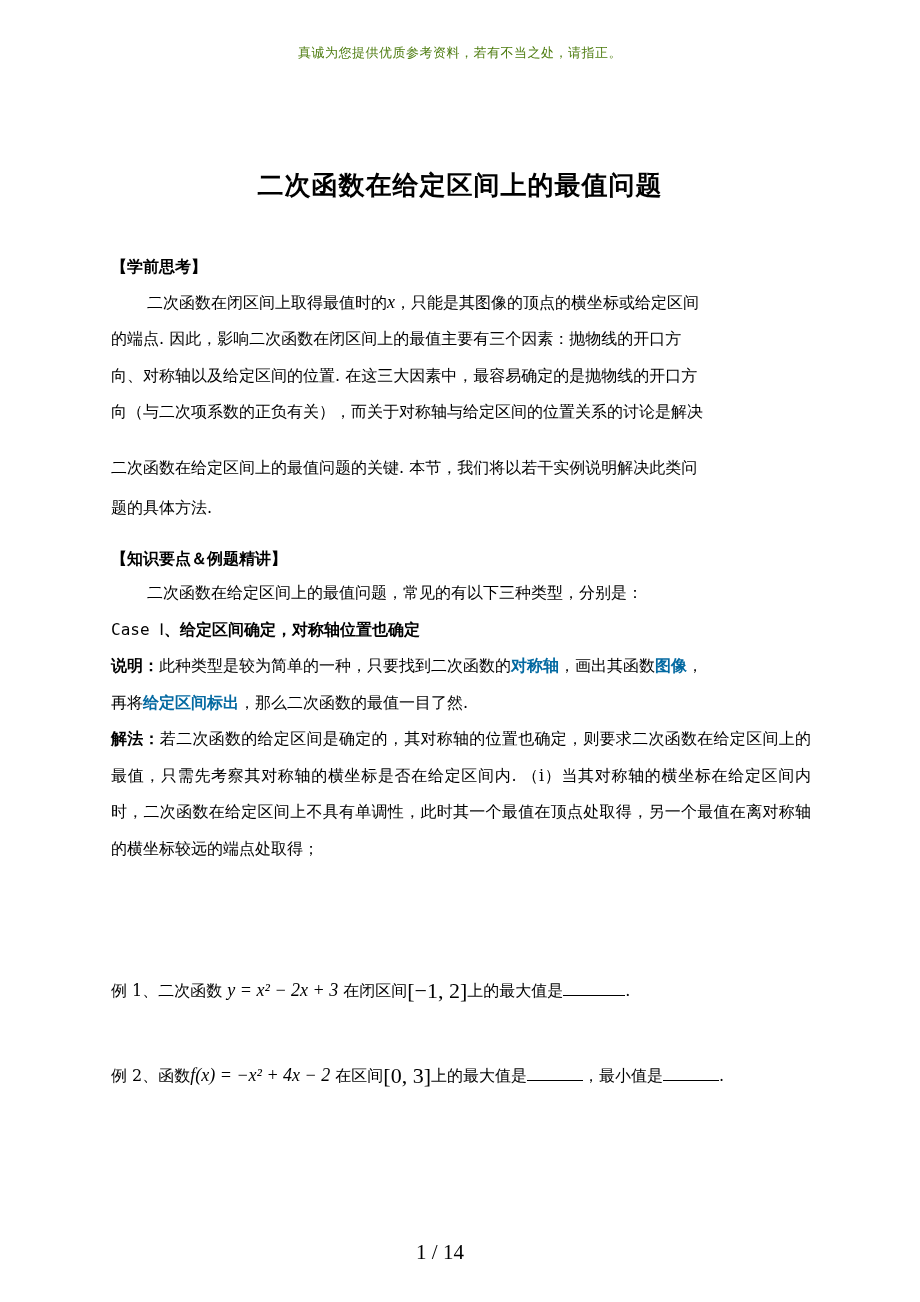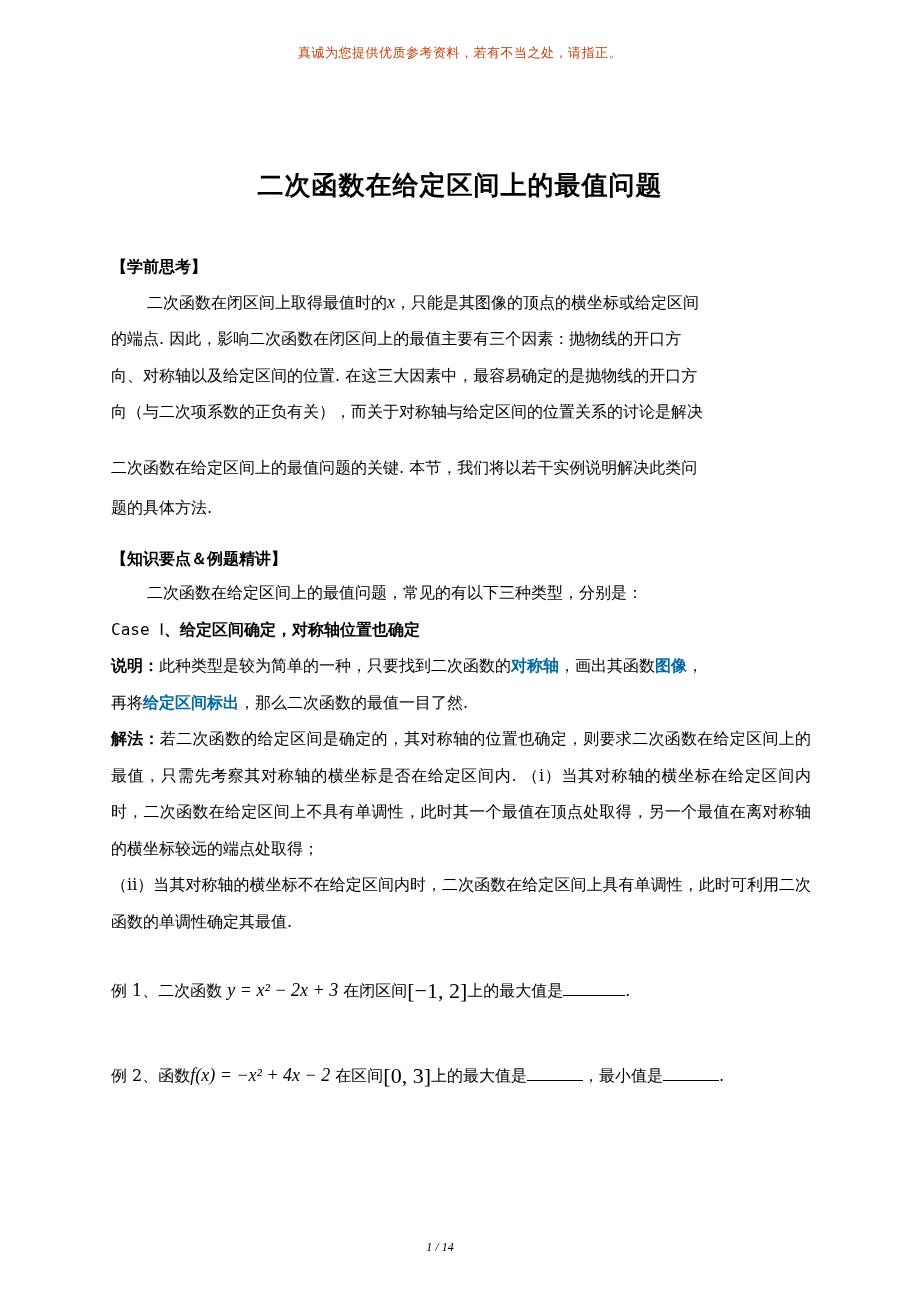--- a/index.html
+++ b/index.html
@@ -1,35 +1,35 @@
 <!DOCTYPE html>
 <html><head>
 <meta charset="utf-8">
 <style>
   html, body { margin: 0; padding: 0; background: #ffffff; }
   body { width: 920px; height: 1302px; position: relative; overflow: hidden;
          font-family: "DejaVu Serif", "Liberation Serif", serif; color: #000; }
   .watermark { position: absolute; top: 44px; left: 0; width: 920px; text-align: center;
-               font-size: 13px; color: #c2410c; letter-spacing: 0.5px; }
+               font-size: 13px; color: #4d7c0f; letter-spacing: 0.5px; }
   .title { position: absolute; top: 168px; left: 0; width: 920px; text-align: center;
            font-family: "DejaVu Sans", "Liberation Sans", sans-serif; font-weight: bold;
            font-size: 26px; letter-spacing: 1px; }
   .content { position: absolute; left: 111px; width: 700px; }
   .heading { font-family: "DejaVu Sans", "Liberation Sans", sans-serif; font-weight: bold; font-size: 16px; }
   .para { font-size: 16px; line-height: 36.5px; text-align: justify; }
   .indent { text-indent: 36px; }
   .bold { font-family: "DejaVu Sans", "Liberation Sans", sans-serif; font-weight: bold; }
   .red { color: #0369a1; font-family: "DejaVu Sans", "Liberation Sans", sans-serif; font-weight: bold; }
   .case { font-family: "DejaVu Sans Mono", "Liberation Mono", monospace; font-size: 16px; }
   .case b { font-family: "DejaVu Sans", "Liberation Sans", sans-serif; }
   .math { font-family: "Liberation Serif", "DejaVu Serif", serif; font-style: italic; font-size: 18px; }
   .blank { display: inline-block; border-bottom: 1px solid #000; height: 14px; vertical-align: baseline; }
   .bracket { font-style: normal; font-size: 22px; vertical-align: -2px; }
   .page-num { position: absolute; top: 1240px; left: 0; width: 880px; text-align: center;
-              font-family: "Liberation Serif", serif; font-size: 12px; font-style: italic; }
+              font-family: "Liberation Serif", serif; font-size: 21px; }
 </style>
 </head>
 <body>
 
 <div class="watermark">真诚为您提供优质参考资料，若有不当之处，请指正。</div>
 
 <div class="title">二次函数在给定区间上的最值问题</div>
 
 <div class="content" style="top:257px;">
   <div class="heading">【学前思考】</div>
@@ -45,19 +45,19 @@
 <div class="content" style="top:549px;">
   <div class="heading">【知识要点＆例题精讲】</div>
 </div>
 
 <div class="content para indent" style="top:575px;">二次函数在给定区间上的最值问题，常见的有以下三种类型，分别是：</div>
 
 <div class="content para case" style="top:612px;"><span>Case Ⅰ</span><b>、给定区间确定，对称轴位置也确定</b></div>
 
 <div class="content para" style="top:648px;"><span class="bold">说明：</span><span>此种类型是较为简单的一种，只要找到二次函数的</span><span class="red">对称轴</span><span>，画出其函数</span><span class="red">图像</span><span>，</span><br><span>再将</span><span class="red">给定区间标出</span><span>，那么二次函数的最值一目了然.</span></div>
 
-<div class="content para" style="top:721px;"><span class="bold">解法：</span><span>若二次函数的给定区间是确定的，其对称轴的位置也确定，则要求二次函数在给定区间上的最值，只需先考察其对称轴的横坐标是否在给定区间内. （i）当其对称轴的横坐标在给定区间内时，二次函数在给定区间上不具有单调性，此时其一个最值在顶点处取得，另一个最值在离对称轴的横坐标较远的端点处取得；</span><br><span>（ii）当其对称轴的横坐标不在给定区间内时，二次函数在给定区间上具有单调性，此时可利用二次函数的单调性确定其最值.</span></div>
+<div class="content para" style="top:721px;"><span class="bold">解法：</span><span>若二次函数的给定区间是确定的，其对称轴的位置也确定，则要求二次函数在给定区间上的最值，只需先考察其对称轴的横坐标是否在给定区间内. （i）当其对称轴的横坐标在给定区间内时，二次函数在给定区间上不具有单调性，此时其一个最值在顶点处取得，另一个最值在离对称轴的横坐标较远的端点处取得；</span><br></div>
 
 <div class="content para" style="top:972px;"><span>例 1、二次函数</span> <span class="math">y = x² − 2x + 3</span> <span>在闭区间</span><span class="math bracket">[−1, 2]</span><span>上的最大值是</span><span class="blank" style="width:62px;"></span><span>.</span></div>
 
 <div class="content para" style="top:1057px;"><span>例 2、函数</span><span class="math">f(x) = −x² + 4x − 2</span> <span>在区间</span><span class="math bracket">[0, 3]</span><span>上的最大值是</span><span class="blank" style="width:56px;"></span><span>，最小值是</span><span class="blank" style="width:56px;"></span><span>.</span></div>
 
 <div class="page-num">1  / 14</div>
 
 </body></html>

